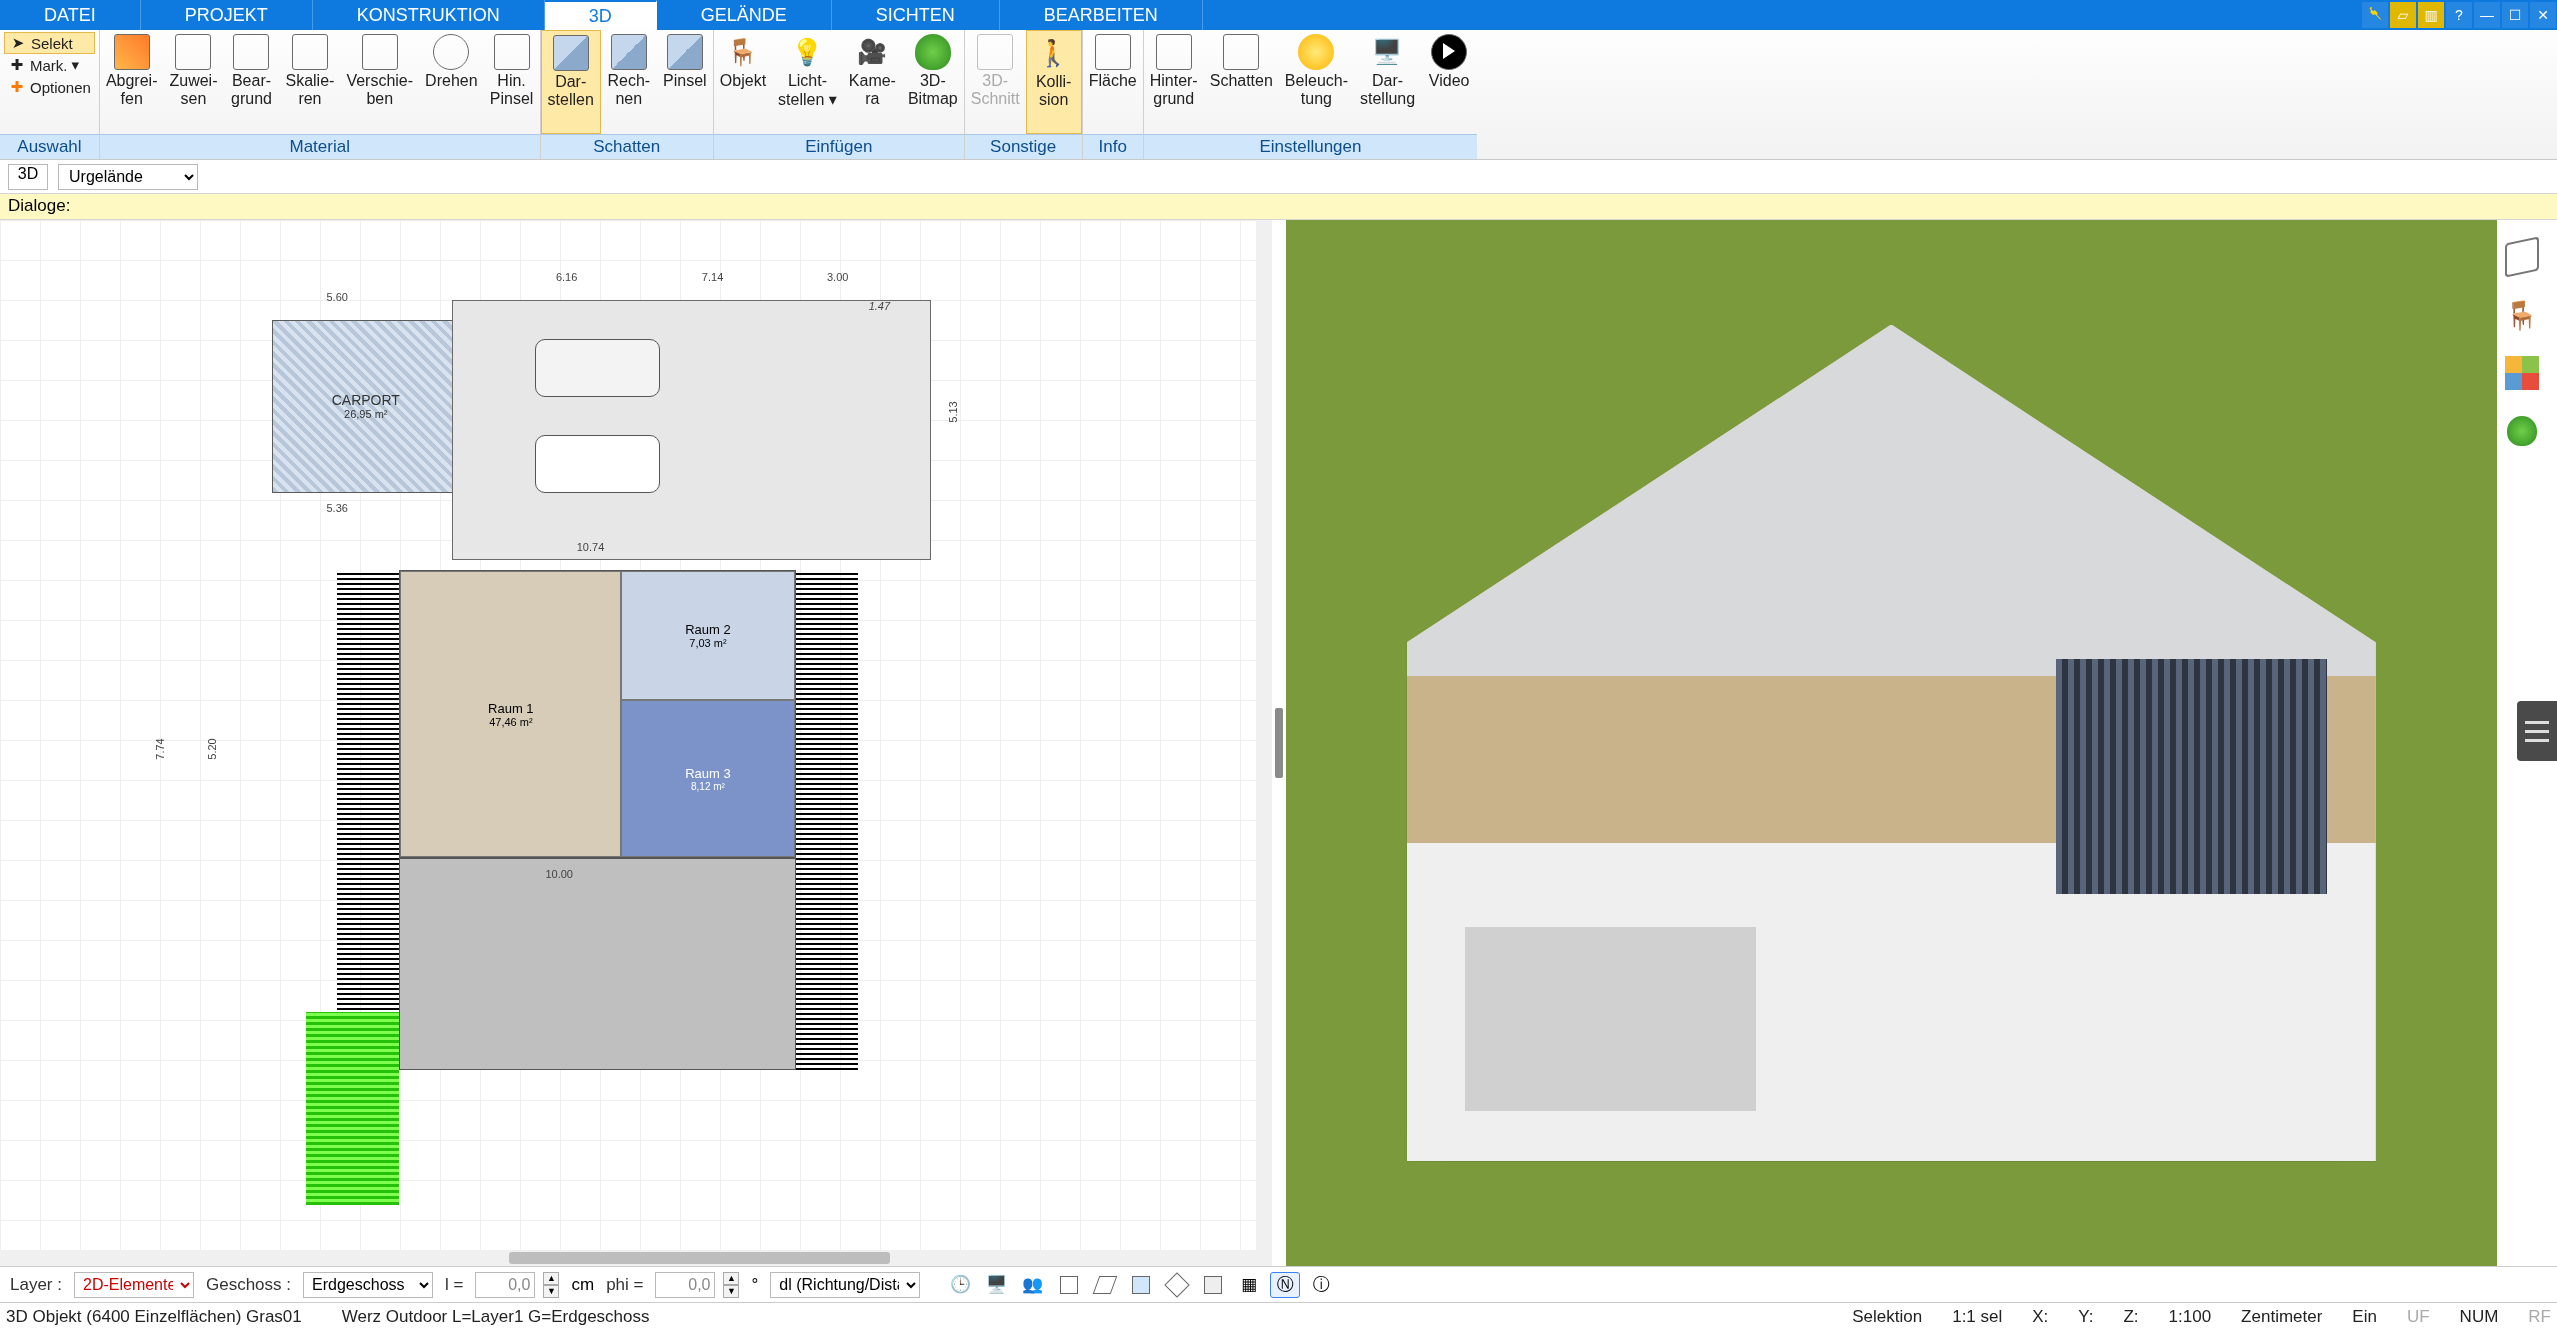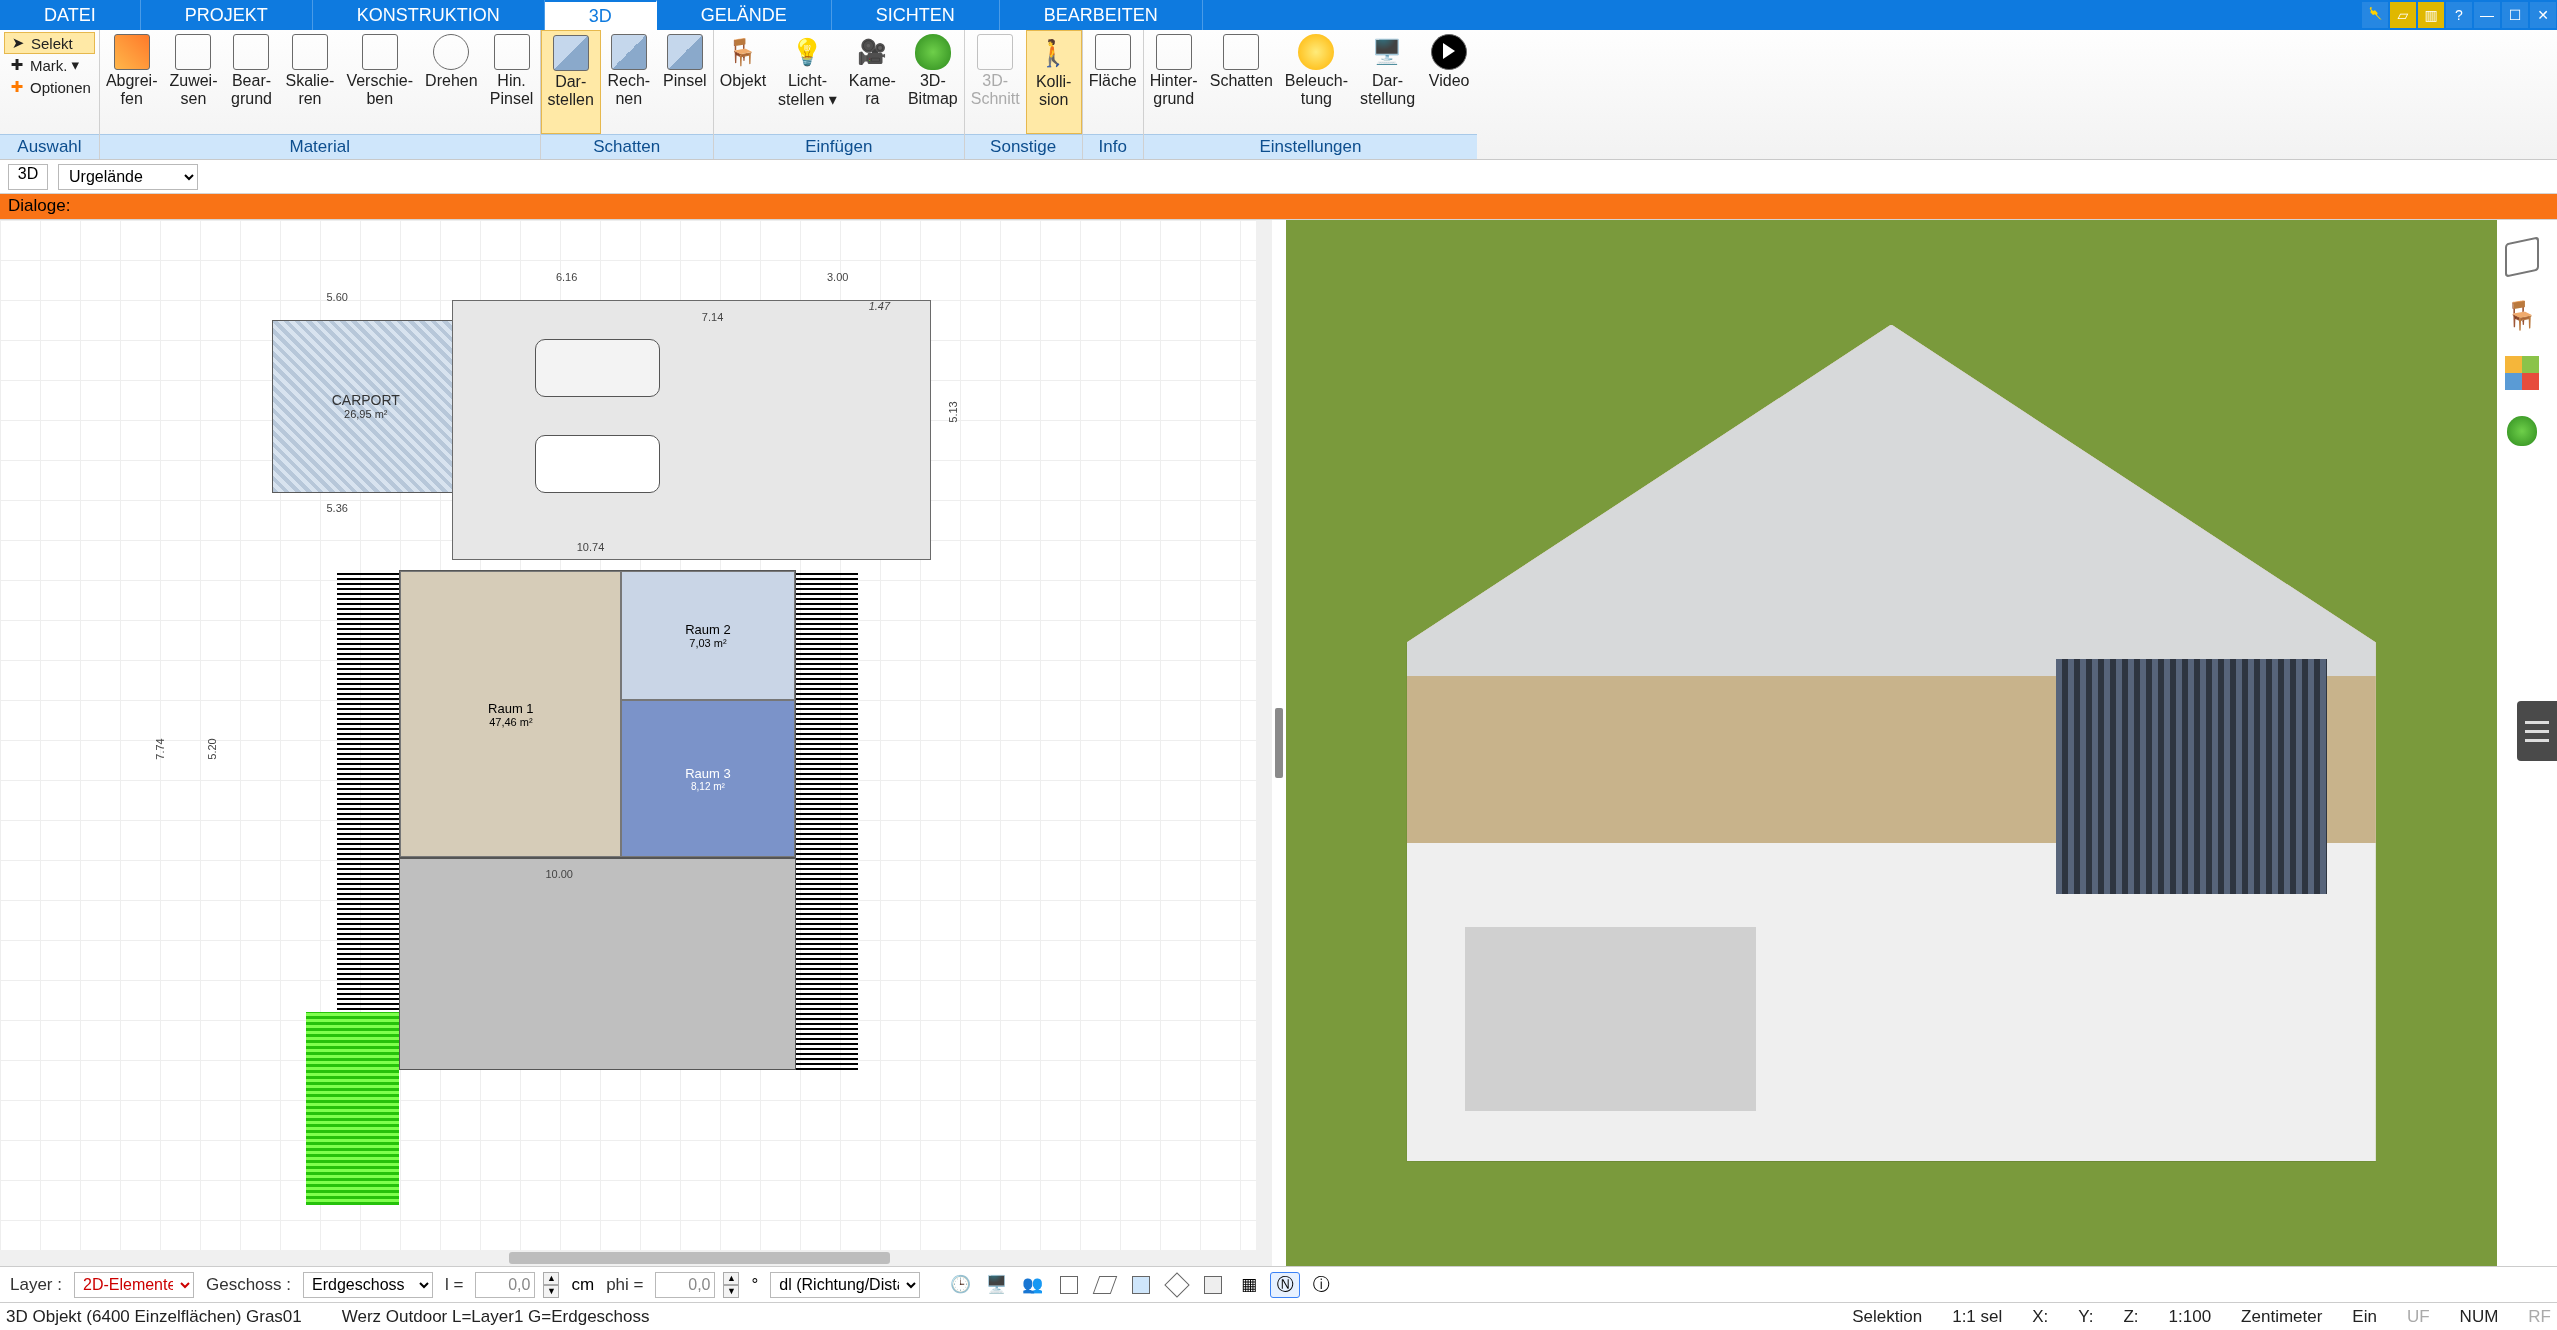--- a/index.html
+++ b/index.html
@@ -103,21 +103,21 @@
   padding:0 8px;
   border-bottom:1px solid #d4d4d4;
   font-size:17px;
   background:#fff;
 }
 .subbar select,.subbar .pill{
   height:26px;border:1px solid #b9b9b9;background:#fff;font-size:16px;padding:0 6px;
 }
 .dialoge-bar{
   height:26px;border-bottom:1px solid #d4d4d4;
-  padding:2px 8px;font-size:17px;background:#f97316;
+  padding:2px 8px;font-size:17px;background:#fef9c3;
 }
 
 
 .workspace{
   display:flex;
   height: calc(1330px - 30px - 130px - 34px - 26px - 36px - 28px);
 }
 .pane{position:relative;flex:1;overflow:hidden;}
 .pane-2d{
   background:
@@ -502,21 +502,21 @@
           <span>Raum 3</span>
           <span style="font-size:10px;">8,12 m²</span>
         </div>
       </div>
       <div class="basement"></div>
       <div class="hedge" style="left:25%;top:32%;height:52%;"></div>
       <div class="hedge" style="left:69%;top:32%;height:52%;"></div>
       <div class="greenhedge"></div>
 
       <div class="dims" style="left:46%;top:1%;">6.16</div>
-      <div class="dims" style="left:60%;top:1%;margin-top:40px;">7.14</div>
+      <div class="dims" style="left:60%;top:1%;">7.14</div>
       <div class="dims" style="left:72%;top:1%;">3.00</div>
       <div class="dims" style="left:76%;top:4%;font-style:italic;">1.47</div>
       <div class="dims" style="left:24%;top:3%;">5.60</div>
       <div class="dims" style="left:24%;top:25%;">5.36</div>
       <div class="dims" style="left:48%;top:29%;">10.74</div>
       <div class="dims" style="left:45%;top:63%;">10.00</div>
       <div class="dims" style="left:7%;top:50%;transform:rotate(-90deg);">7.74</div>
       <div class="dims" style="left:83%;top:15%;transform:rotate(-90deg);">5.13</div>
       <div class="dims" style="left:12%;top:50%;transform:rotate(-90deg);">5.20</div>
     </div>

